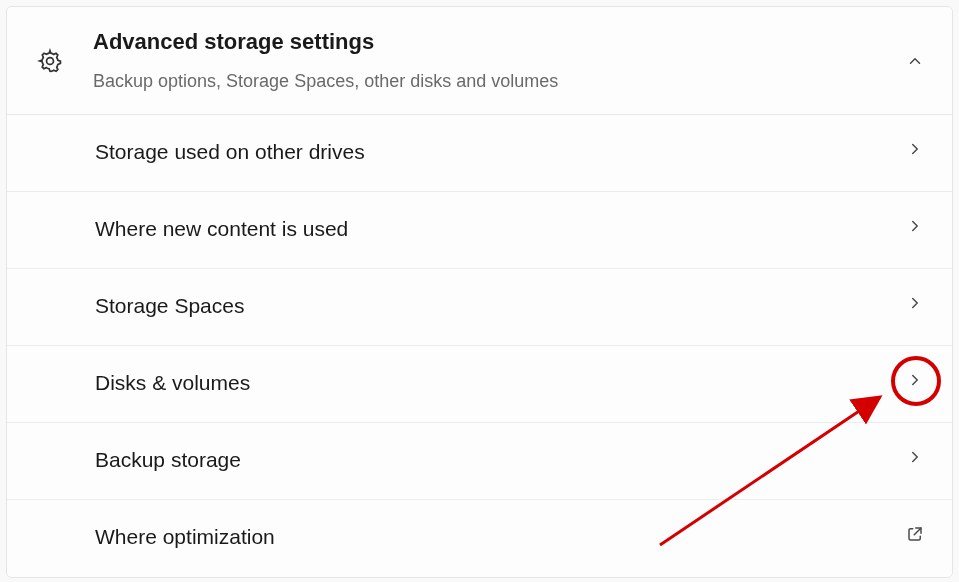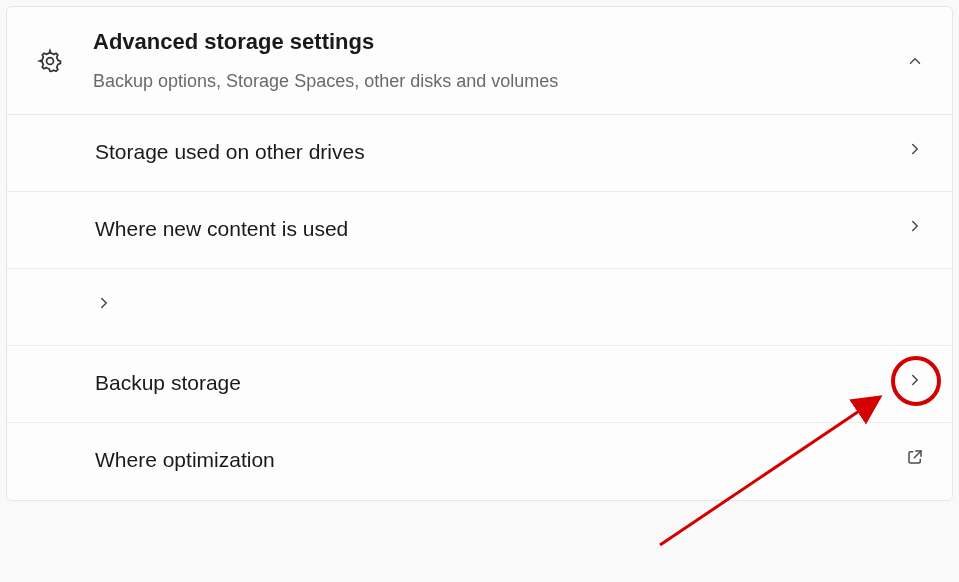--- a/index.html
+++ b/index.html
@@ -116,27 +116,36 @@
   <div class="item-row">
     <span class="item-label">Where new content is used</span>
     <span class="chevron">
       <svg viewBox="0 0 24 24" fill="none" stroke="currentColor" stroke-width="2" stroke-linecap="round" stroke-linejoin="round">
         <polyline points="9 6 15 12 9 18"></polyline>
       </svg>
     </span>
   </div>
 
   <div class="item-row">
+    <span class="item-label">Storage Spaces</span>
     <span class="chevron">
       <svg viewBox="0 0 24 24" fill="none" stroke="currentColor" stroke-width="2" stroke-linecap="round" stroke-linejoin="round">
         <polyline points="9 6 15 12 9 18"></polyline>
       </svg>
     </span>
   </div>
 
+  <div class="item-row">
+    <span class="item-label">Disks &amp; volumes</span>
+    <span class="chevron">
+      <svg viewBox="0 0 24 24" fill="none" stroke="currentColor" stroke-width="2" stroke-linecap="round" stroke-linejoin="round">
+        <polyline points="9 6 15 12 9 18"></polyline>
+      </svg>
+    </span>
+  </div>
 
   <div class="item-row">
     <span class="item-label">Backup storage</span>
     <span class="chevron">
       <svg viewBox="0 0 24 24" fill="none" stroke="currentColor" stroke-width="2" stroke-linecap="round" stroke-linejoin="round">
         <polyline points="9 6 15 12 9 18"></polyline>
       </svg>
     </span>
   </div>
 

